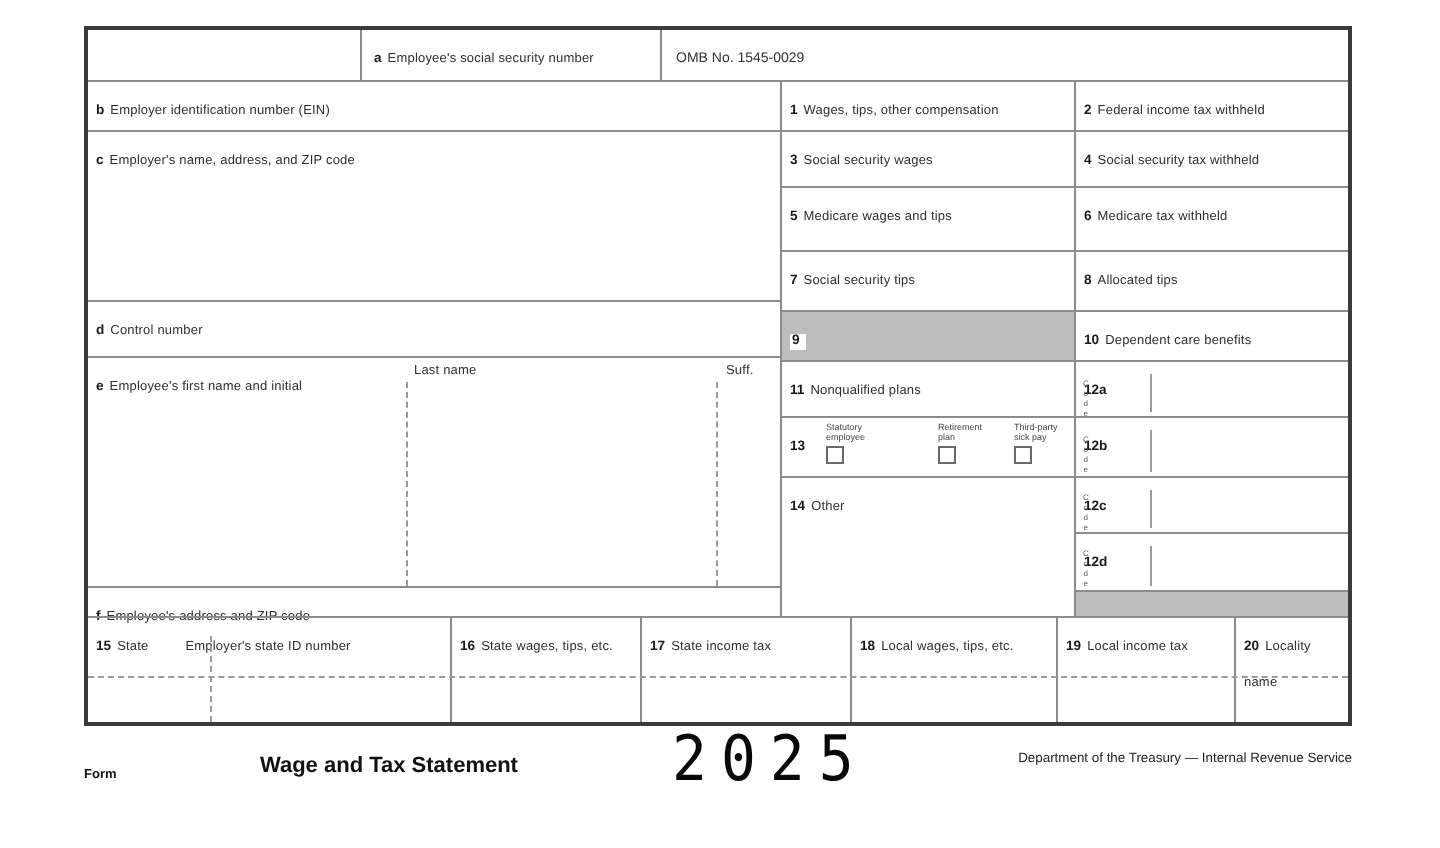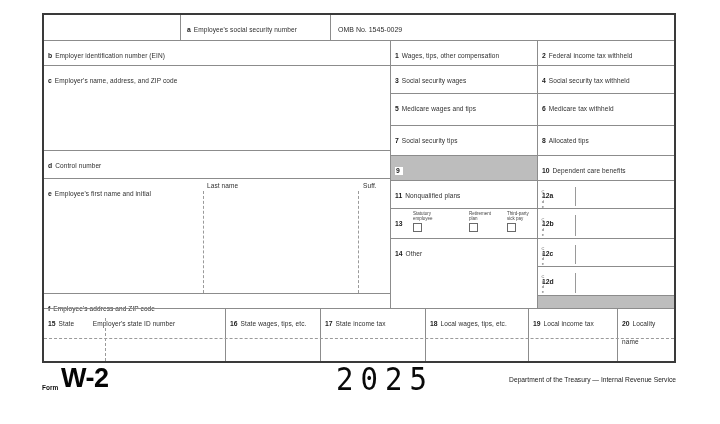--- a/index.html
+++ b/index.html
@@ -165,16 +165,16 @@
       <span class="num">19</span><span class="lbl">Local income tax</span>
     </div>
     <div class="cell" style="left:573px;top:293px;width:57px;height:53px;">
       <span class="num">20</span><span class="lbl">Locality name</span>
     </div>
     <div class="dash-h" style="left:0;top:323px;width:630px;"></div>
     <div class="dash-v" style="left:61px;top:303px;height:43px;"></div>
   </div>
 
   <div class="f-form">Form</div>
-  <div class="f-w2">W-2</div>
+  <div class="f-title">Wage and Tax Statement</div>
   <div class="f-year">2025</div>
   <div class="f-dept">Department of the Treasury — Internal Revenue Service</div>
 </div>
 
 </body></html>

